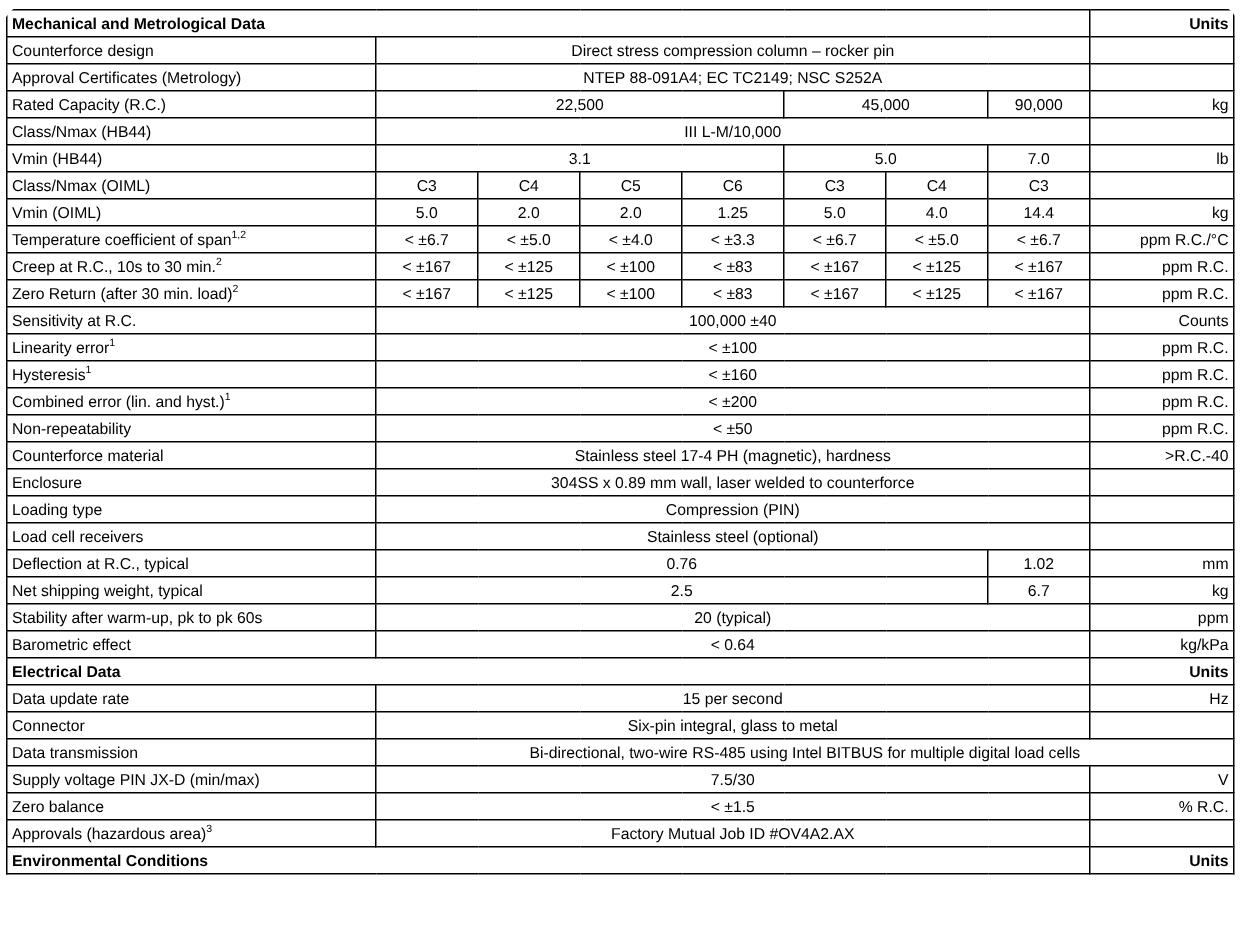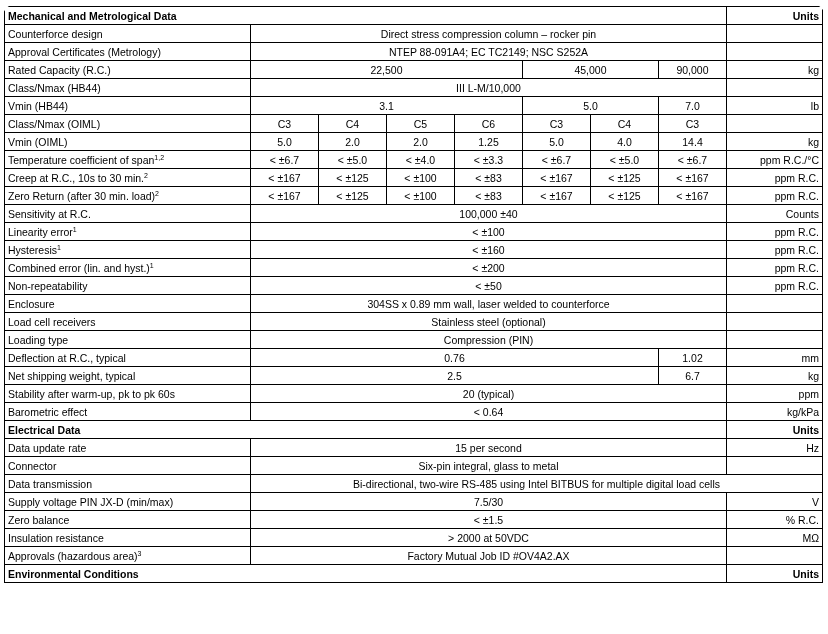--- a/index.html
+++ b/index.html
@@ -151,32 +151,37 @@
           <td class="label">Combined error (lin. and hyst.)<sup>1</sup></td>
           <td class="center" colspan="7">&lt; ±200</td>
           <td class="units">ppm R.C.</td>
         </tr>
         <tr>
           <td class="label">Non-repeatability</td>
           <td class="center" colspan="7">&lt; ±50</td>
           <td class="units">ppm R.C.</td>
         </tr>
         <tr>
+          <td class="label">Counterforce material</td>
+          <td class="center" colspan="7">Stainless steel 17-4 PH (magnetic), hardness</td>
+          <td class="units">&gt;R.C.-40</td>
+        </tr>
+        <tr>
           <td class="label">Enclosure</td>
           <td class="center" colspan="7">304SS x 0.89 mm wall, laser welded to counterforce</td>
           <td class="units"></td>
         </tr>
         <tr>
+          <td class="label">Loading type</td>
+          <td class="center" colspan="7">Compression (PIN)</td>
+          <td class="units"></td>
+        </tr>
+        <tr>
           <td class="label">Load cell receivers</td>
           <td class="center" colspan="7">Stainless steel (optional)</td>
-          <td class="units"></td>
-        </tr>
-        <tr>
-          <td class="label">Loading type</td>
-          <td class="center" colspan="7">Compression (PIN)</td>
           <td class="units"></td>
         </tr>
         <tr>
           <td class="label">Deflection at R.C., typical</td>
           <td class="center" colspan="6">0.76</td>
           <td class="center" colspan="1">1.02</td>
           <td class="units">mm</td>
         </tr>
         <tr>
           <td class="label">Net shipping weight, typical</td>
@@ -214,25 +219,20 @@
         </tr>
         <tr>
           <td class="label">Supply voltage PIN JX-D (min/max)</td>
           <td class="center" colspan="7">7.5/30</td>
           <td class="units">V</td>
         </tr>
         <tr>
           <td class="label">Zero balance</td>
           <td class="center" colspan="7">&lt; ±1.5</td>
           <td class="units">% R.C.</td>
-        </tr>
-        <tr>
-          <td class="label">Insulation resistance</td>
-          <td class="center" colspan="7">&gt; 2000 at 50VDC</td>
-          <td class="units">MΩ</td>
         </tr>
         <tr>
           <td class="label">Approvals (hazardous area)<sup>3</sup></td>
           <td class="center" colspan="7">Factory Mutual Job ID #OV4A2.AX</td>
           <td class="units"></td>
         </tr>
         <tr class="section">
           <td class="label" colspan="8">Environmental Conditions</td>
           <td class="units">Units</td>
         </tr>

